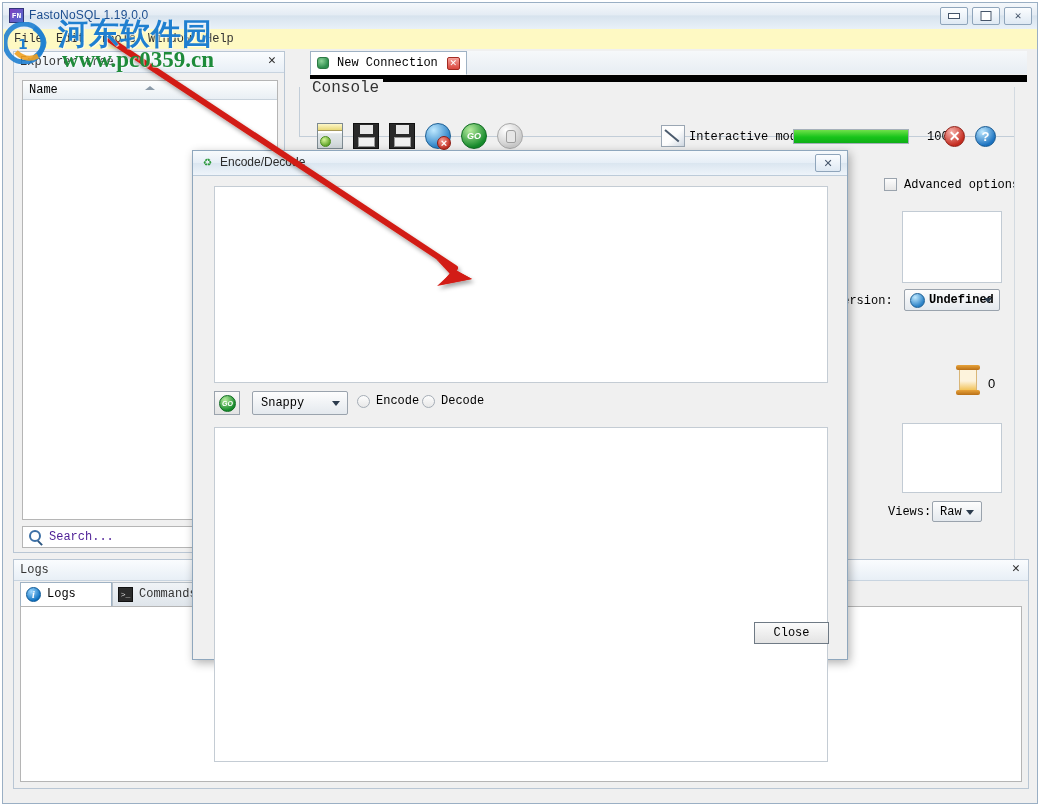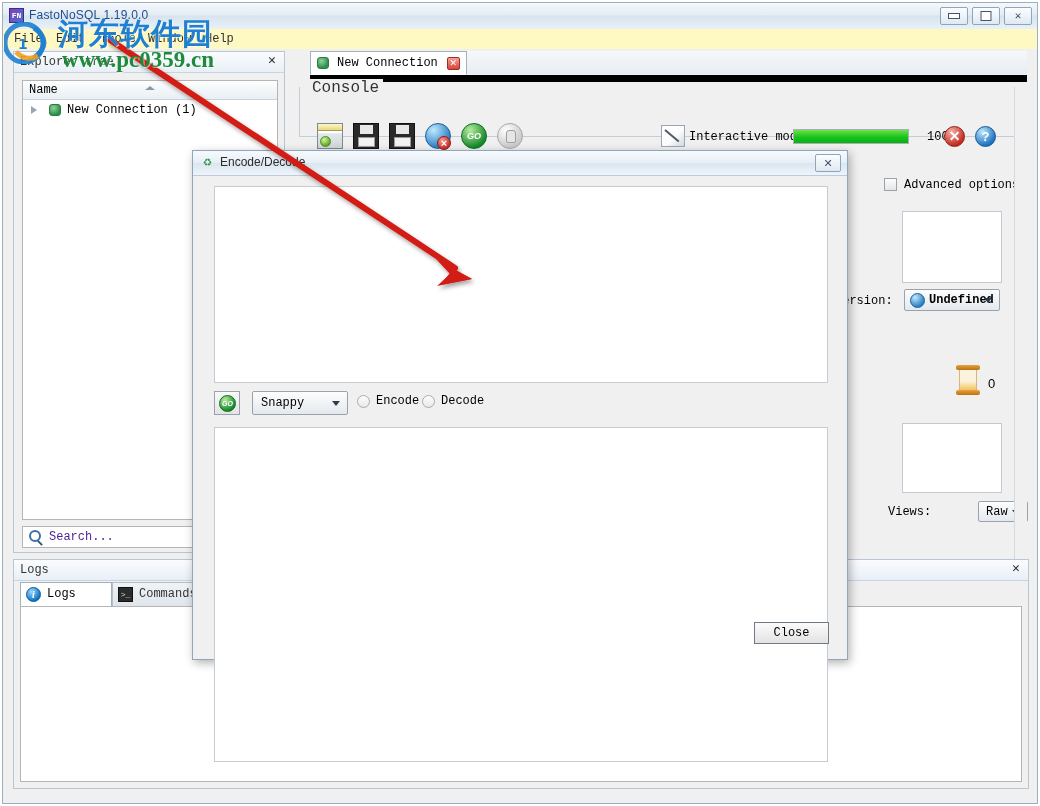--- a/index.html
+++ b/index.html
@@ -203,21 +203,21 @@
   .hg-mid{position:absolute;left:3px;top:5px;width:18px;height:20px;
     background:linear-gradient(to bottom,#fdf3dc 0%,#fdf3dc 55%,#f2c35a 100%);
     border-left:1px solid #d9b678;border-right:1px solid #d9b678;box-sizing:border-box;}
   .hg-count{position:absolute;left:985px;top:373px;font-size:13px;
     font-family:"Liberation Sans",sans-serif;}
 
   .rpanel-box2{position:absolute;left:899px;top:420px;width:100px;height:70px;
     background:#fff;border:1px solid #c2cbd4;box-sizing:border-box;}
 
   .views-label{position:absolute;left:885px;top:502px;font-size:12px;}
-  #views-combo{position:absolute;left:929px;top:498px;width:50px;height:21px;margin-left:46px;}
+  #views-combo{position:absolute;left:929px;top:498px;width:50px;height:21px;}
   #views-combo .txt{left:7px;}
 
   .right-rail{position:absolute;right:10px;top:84px;width:12px;bottom:240px;
     background:#f0f0f0;border-left:1px solid #d3dae1;}
 
   
   .dlg{position:absolute;left:192px;top:150px;width:656px;height:510px;
     background:#f0f0f0;border:1px solid #8fa7bd;box-sizing:border-box;
     box-shadow:2px 3px 9px rgba(0,0,0,.30);}
   .dlg-title{position:absolute;left:0;top:0;right:0;height:24px;
@@ -300,25 +300,20 @@
       <div class="dock-title">
         <span>Explorer tree</span>
         <div class="dock-x">✕</div>
       </div>
 
       <div class="treebox">
         <div class="tree-hdr">
           <span>Name</span>
           <div class="sortmark"></div>
         </div>
-        <div class="tree-row">
-          <div class="tw-arrow"></div>
-          <div class="tw-dot"></div>
-          <div class="tw-label">New Connection (1)</div>
-        </div>
       </div>
 
       <div class="searchbox">
         <div class="mag"></div>
         <div class="ph">Search...</div>
       </div>
     </div>
 
     <div class="tabstrip">
       <div class="rest"></div>

